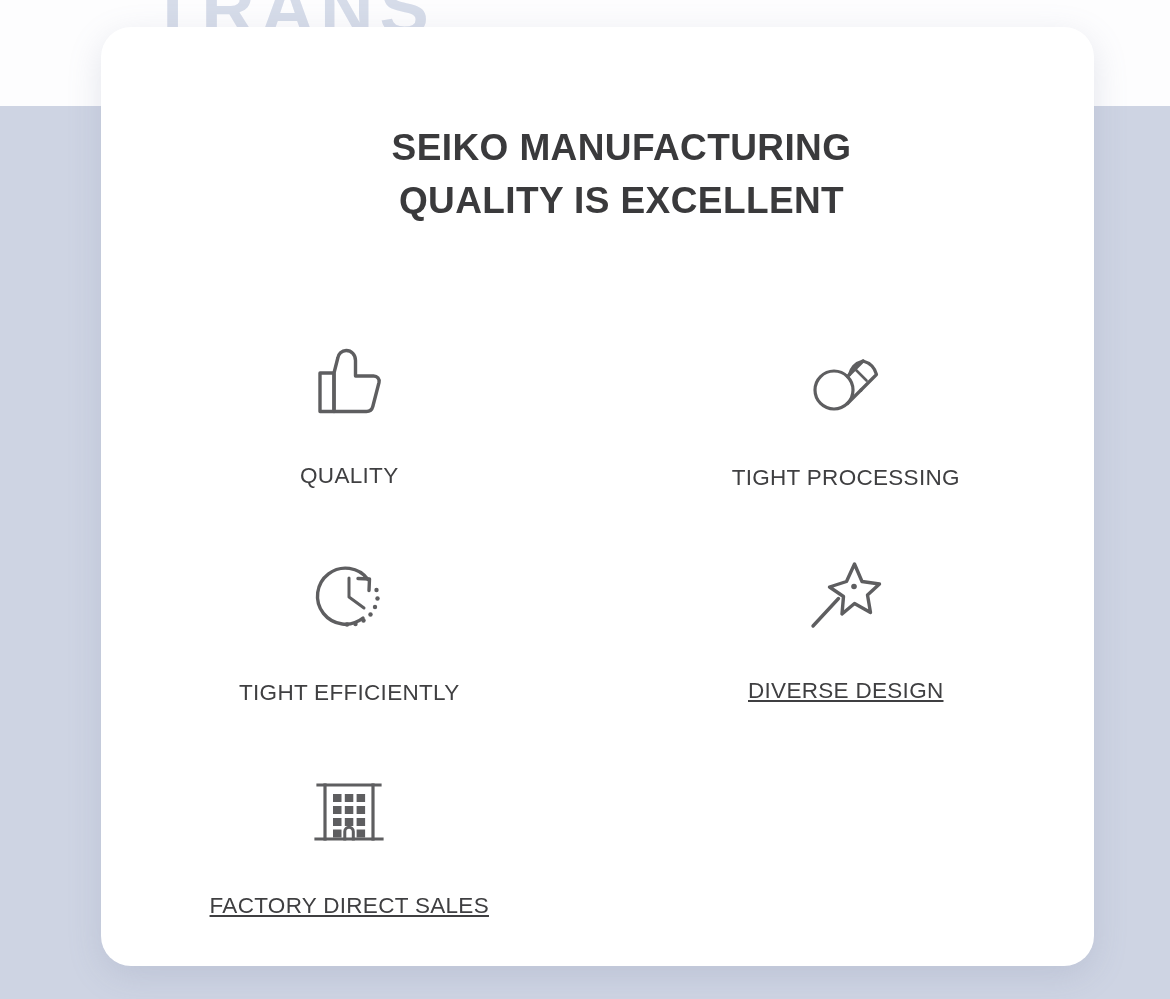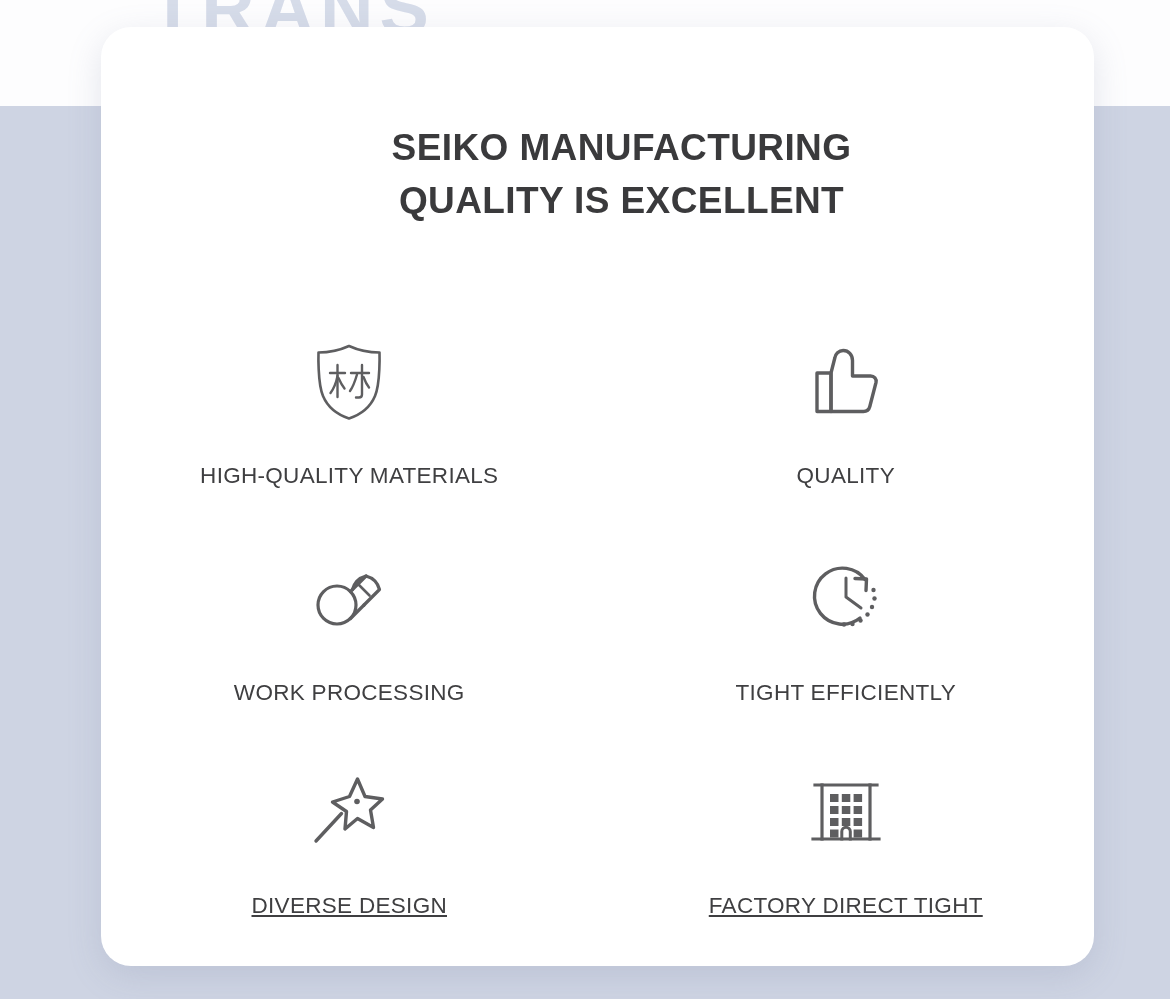--- a/index.html
+++ b/index.html
@@ -137,38 +137,20 @@
 
   <div class="bg-lower"></div>
 
   <div class="card">
 
     <div class="card-title">SEIKO MANUFACTURING
 QUALITY IS EXCELLENT</div>
 
     <div class="features">
 
-      <div class="feature r1">
-        <span class="feature-icon">
-          <svg width="72" height="78" viewBox="0 0 72 78" fill="none" stroke="currentColor" stroke-width="2.6" stroke-linecap="round" stroke-linejoin="round">
-            <path d="M36 3 C25 8 14 9.5 5.5 9.5 C5.5 9.5 4.5 40 10 53 C15.5 66 27 72.5 36 75.5 C45 72.5 56.5 66 62 53 C67.5 40 66.5 9.5 66.5 9.5 C58 9.5 47 8 36 3 Z"></path>
-            <g stroke-width="2.4">
-              <path d="M17 30 H32"></path>
-              <path d="M24.5 22 V54"></path>
-              <path d="M24.5 33 C23 40.5 20.5 46 17.5 50"></path>
-              <path d="M25.5 35 C27.5 39.5 29.5 43 31.5 45.5"></path>
-              <path d="M38 30 H56"></path>
-              <path d="M49 22 V51.5 C49 53.5 48 54.5 46 54.5 H43"></path>
-              <path d="M44 31.5 C42 38.5 39.5 44.5 37 48"></path>
-              <path d="M50.5 34 C52 38 54 42 56 44.5"></path>
-            </g>
-          </svg>
-        </span>
-        <span class="feature-label">HIGH-QUALITY MATERIALS</span>
-      </div>
 
       <div class="feature r1">
         <span class="feature-icon">
           <svg width="72" height="74" viewBox="0 0 72 74" fill="none" stroke="currentColor" stroke-width="3.4" stroke-linecap="round" stroke-linejoin="round">
             <path d="M21 28 V66.5 H53.5 C56.5 66.5 59 64.5 59.8 61.5 L66 37.5 C66.8 34 64.2 31 60.6 31 H42.5 V15.5 C42.5 10 38.5 5.5 33.2 5.5 C28.8 5.5 25.2 8.8 24.8 13 L21 28 Z"></path>
             <path d="M7 28 H21 V66.5 H7 Z"></path>
           </svg>
         </span>
         <span class="feature-label">QUALITY</span>
       </div>
@@ -176,21 +158,21 @@
       <div class="feature r2">
         <span class="feature-icon">
           <svg width="76" height="74" viewBox="0 0 76 74" fill="none" stroke="currentColor" stroke-width="3.2" stroke-linecap="round" stroke-linejoin="round">
             <ellipse cx="26" cy="45" rx="19" ry="19"></ellipse>
             <path d="M39.5 31.5 L55 16 A19 19 0 0 1 68.5 29.5 L53 45"></path>
             <path d="M39.5 58.5 L53 45"></path>
             <path d="M55 16 A19 19 0 0 0 41.5 29.5"></path>
             <path d="M45 22 L58.5 35.5" stroke-width="2.6"></path>
           </svg>
         </span>
-        <span class="feature-label">WORK PROCESSING</span>
+        <span class="feature-label">TIGHT PROCESSING</span>
       </div>
 
       <div class="feature r2">
         <span class="feature-icon">
           <svg width="74" height="74" viewBox="0 0 74 74" fill="none" stroke="currentColor" stroke-width="3.4" stroke-linecap="round" stroke-linejoin="round">
             <path d="M56 19.5 A28 28 0 1 0 51 58"></path>
             <path d="M46 18.5 L57.5 19 L57 30.5"></path>
             <path d="M37 18 V37 L52 48" stroke-width="3"></path>
             <g stroke-width="0" fill="currentColor">
               <circle cx="64.5" cy="30" r="2.2"></circle>
@@ -233,18 +215,18 @@
               <rect x="43.6" y="30" width="8.5" height="8"></rect>
               <rect x="20" y="42" width="8.5" height="8"></rect>
               <rect x="31.8" y="42" width="8.5" height="8"></rect>
               <rect x="43.6" y="42" width="8.5" height="8"></rect>
               <rect x="20" y="53.5" width="8.5" height="8"></rect>
               <rect x="43.6" y="53.5" width="8.5" height="8"></rect>
             </g>
             <path d="M31.8 63 V55.5 A4.2 4.2 0 0 1 40.3 55.5 V63" stroke-width="3"></path>
           </svg>
         </span>
-        <span class="feature-label">FACTORY DIRECT TIGHT</span>
+        <span class="feature-label">FACTORY DIRECT SALES</span>
       </div>
 
     </div>
   </div>
 </div>
 
 </body></html>

